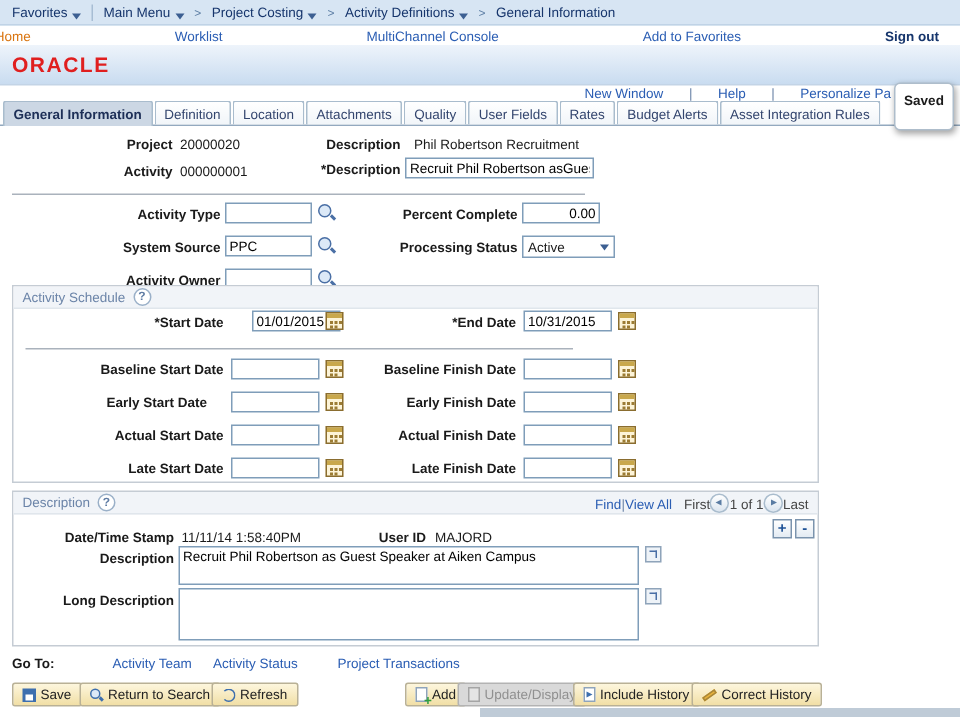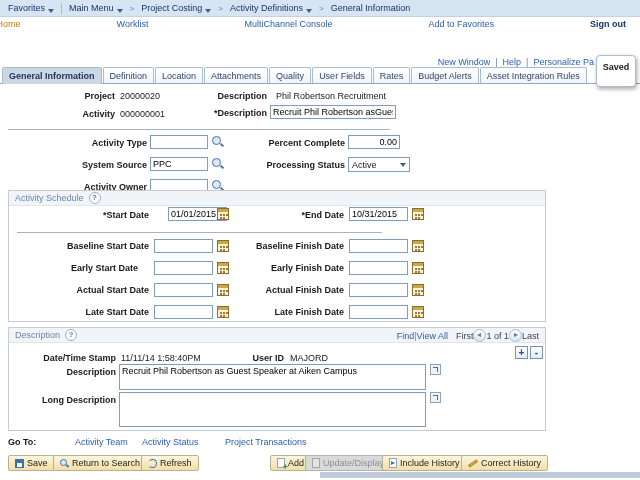--- a/index.html
+++ b/index.html
@@ -17,21 +17,21 @@
   .portal-links{position:absolute;top:17px;left:0;width:640px;height:13px;display:flex;
                 justify-content:flex-end;align-items:center;padding-right:6px;box-sizing:border-box;gap:40px;}
   .plink{color:#2a5db3;padding:0 8px;cursor:pointer;white-space:nowrap;}
   .plink.home{color:#d9740f;}
   .plink.signout{color:#16356c;font-weight:bold;}
   .psep{width:1px;height:10px;background:#c5cdd6;}
   .brand-band{position:absolute;top:30px;left:0;width:640px;height:26px;
               background:linear-gradient(#eef4fb,#c9dcf0);border-bottom:1px solid #c3d4e6;}
   .oracle-logo{position:absolute;left:8px;top:5px;color:#e01f1f;font-weight:bold;font-size:14px;
                letter-spacing:1px;cursor:default;}
-  .page-links{position:absolute;top:57px;right:46px;display:flex;align-items:center;gap:5px;}
+  .page-links{position:absolute;top:57px;right:46px;display:flex;align-items:center;gap:17px;}
   .page-links .plink{padding:0;}
   .plsep{color:#6b84a8;}
   .saved-badge{position:absolute;left:596px;top:55px;width:40px;height:32px;background:#fff;
                border:1px solid #aebdcb;border-radius:4px;box-shadow:1px 2px 4px rgba(0,0,0,.35);
                text-align:center;padding-top:6px;box-sizing:border-box;font-weight:bold;z-index:10;}
   
   .tab-line{position:absolute;top:83px;left:0;width:640px;height:1px;background:#93a9bf;z-index:1;}
   .tab-bar{position:absolute;top:67px;left:2px;display:flex;gap:1px;z-index:2;}
   .tab{height:16px;line-height:16px;padding:0 6px;border:1px solid #a9bccd;border-bottom:none;
        border-radius:2px 2px 0 0;background:linear-gradient(#ffffff,#f1f5f9);color:#33456e;
@@ -147,20 +147,23 @@
     <span class="psep"></span>
     <span class="plink">Worklist</span>
     <span class="psep"></span>
     <span class="plink">MultiChannel Console</span>
     <span class="psep"></span>
     <span class="plink">Add to Favorites</span>
     <span class="psep"></span>
     <span class="plink signout">Sign out</span>
   </div>
 
+  <div class="brand-band">
+    <span class="oracle-logo">ORACLE</span>
+  </div>
 
   <div class="page-links">
     <span class="plink">New Window</span>
     <span class="plsep">|</span>
     <span class="plink">Help</span>
     <span class="plsep">|</span>
     <span class="plink">Personalize Pa</span>
   </div>
 
   <div class="saved-badge">Saved</div>

